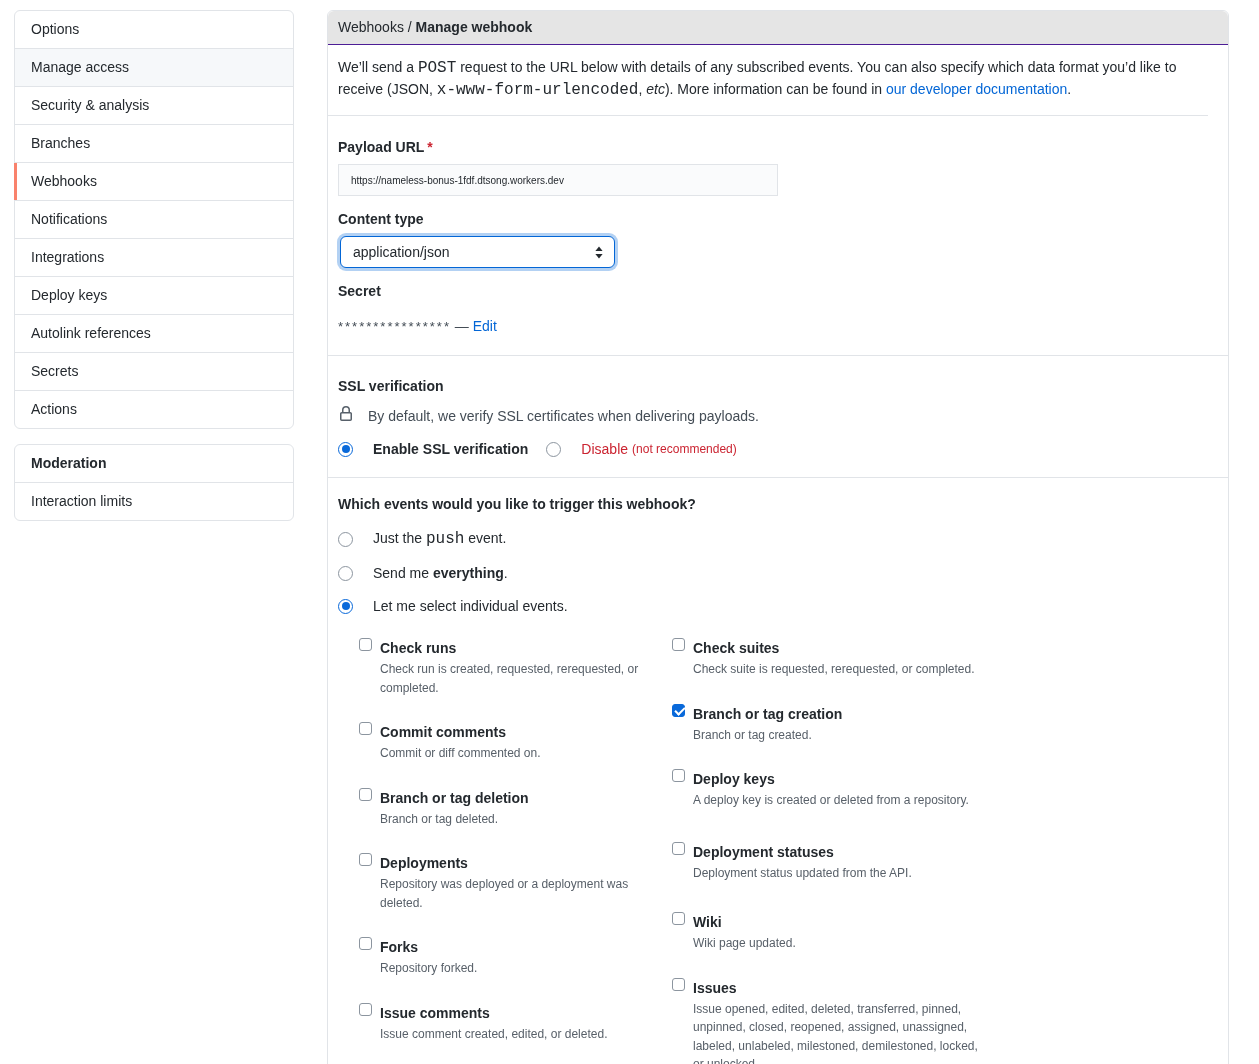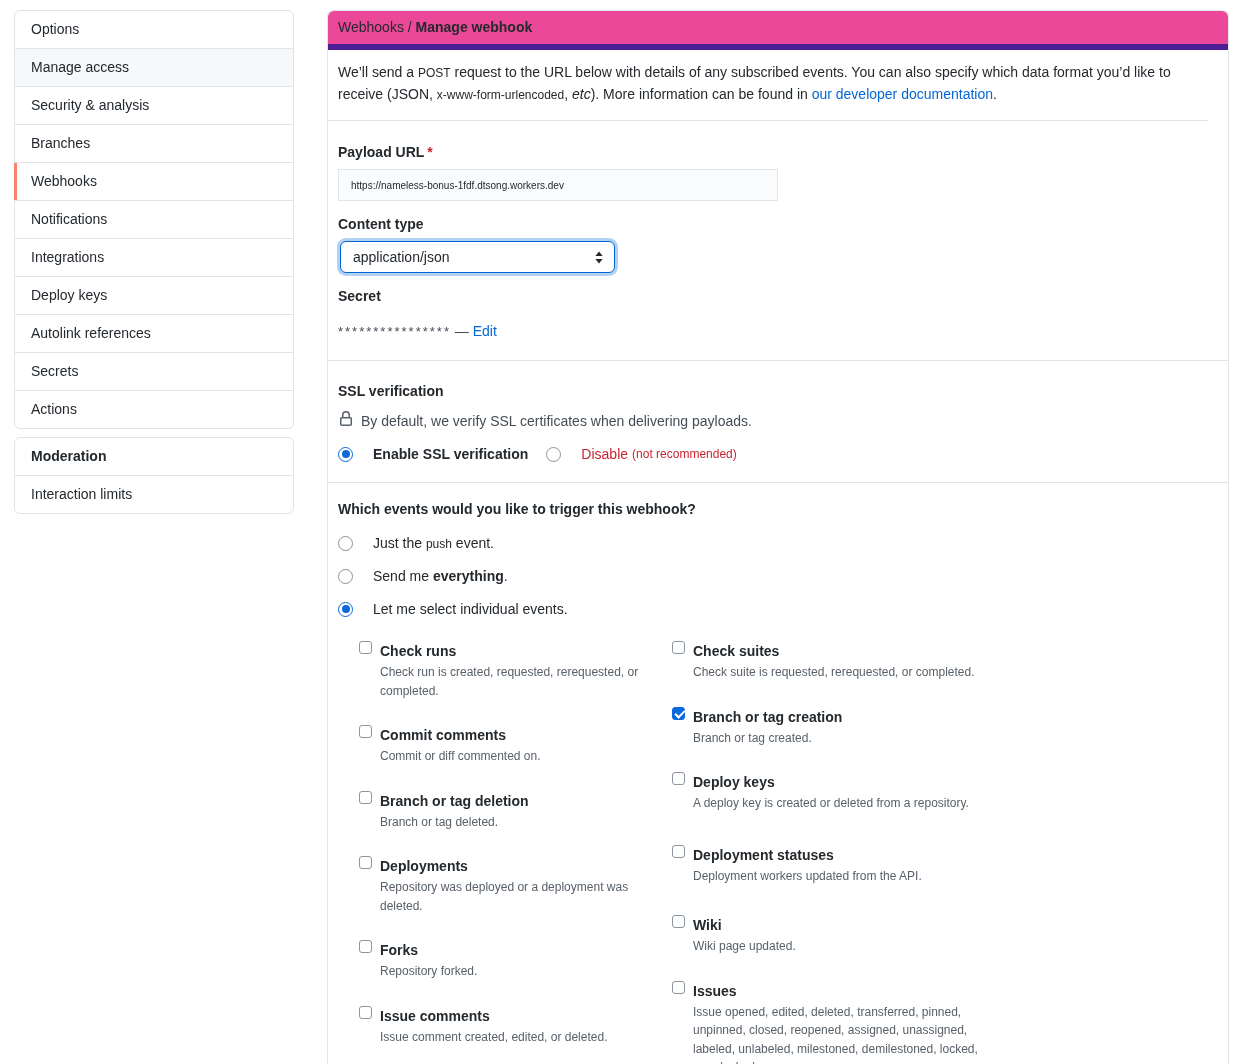--- a/index.html
+++ b/index.html
@@ -14,21 +14,21 @@
     -webkit-font-smoothing: antialiased;
   }
   .page { display: flex; padding-top: 10px; }
 
   
   .sidebar { width: 280px; margin-left: 14px; flex: none; }
   .menu {
     border: 1px solid #e1e4e8;
     border-radius: 6px;
     background: #fff;
-    margin-bottom: 8px;
+    margin-bottom: 15px;
   }
   .menu-item {
     position: relative;
     padding: 8px 16px;
     line-height: 21px;
     border-top: 1px solid #e1e4e8;
     cursor: pointer;
   }
   .menu-item:first-child { border-top: 0; border-radius: 6px 6px 0 0; }
   .menu-item:last-child { border-radius: 0 0 6px 6px; }
@@ -45,34 +45,34 @@
   
   .panel {
     width: 902px;
     margin-left: 33px;
     border: 1px solid #e1e4e8;
     border-radius: 6px;
     min-height: 1100px; 
     background: #fff;
   }
   .panel-header {
-    background: #ec4899;
-    border-bottom: 6px solid #4c1d95;
+    background: #e5e5e5;
+    border-bottom: 1px solid #4c1d95;
     border-radius: 6px 6px 0 0;
     padding: 8px 10px;
     line-height: 17px;
   }
   .crumb-current { font-weight: 600; }
   .section { padding: 10px; border-bottom: 1px solid #e1e4e8; }
   .section:last-child { border-bottom: 0; }
 
   .intro { line-height: 21px; padding-top: 12px; padding-bottom: 14px; max-width: 880px; }
   code, .code {
-    font-family: Liberation Sans, sans-serif;
-    font-size: 12px;
+    font-family: Liberation Mono, monospace;
+    font-size: 16px;
   }
   a.link { color: #0366d6; text-decoration: none; cursor: pointer; }
   .em { font-style: italic; }
 
   
   .form-section { padding-bottom: 18px; }
   .field-label { font-weight: 600; margin: 14px 0 8px; line-height: 18px; }
   .field-label:first-child { margin-top: 12px; }
   .required { color: #cb2431; margin-left: 3px; }
   .text-input {
@@ -96,21 +96,21 @@
     box-shadow: 0 0 0 3px rgba(3,102,214,0.3);
     cursor: pointer;
     margin: 2px; 
   }
   .secret-row { margin-top: 16px; line-height: 20px; }
   .secret-mask { color: #444d56; letter-spacing: 2px; font-size: 13px; }
   .secret-dash { color: #444d56; }
 
   
   .ssl-title { font-weight: 600; margin: 12px 0 12px; }
-  .ssl-note { display: flex; align-items: center; gap: 7px; color: #444d56; margin-bottom: 16px; }
+  .ssl-note { display: flex; align-items: center; gap: 14px; color: #444d56; margin-bottom: 16px; }
   .ssl-note svg { flex: none; }
   .radio-row { display: flex; align-items: center; margin: 4px 0 10px; }
   .radio {
     position: relative;
     width: 15px; height: 15px;
     border: 1px solid #8c959f;
     border-radius: 50%;
     background: #fff;
     flex: none;
     cursor: pointer;
@@ -334,21 +334,21 @@
               <span class="checkbox"></span>
               <span class="hook-title">Deploy keys</span>
             </div>
             <div class="hook-desc">A deploy key is created or deleted from a repository.</div>
           </div>
           <div class="hook-item" style="margin-top:32px">
             <div class="hook-item-top">
               <span class="checkbox"></span>
               <span class="hook-title">Deployment statuses</span>
             </div>
-            <div class="hook-desc">Deployment workers updated from the API.</div>
+            <div class="hook-desc">Deployment status updated from the API.</div>
           </div>
           <div class="hook-item" style="margin-top:30px">
             <div class="hook-item-top">
               <span class="checkbox"></span>
               <span class="hook-title">Wiki</span>
             </div>
             <div class="hook-desc">Wiki page updated.</div>
           </div>
           <div class="hook-item">
             <div class="hook-item-top">

